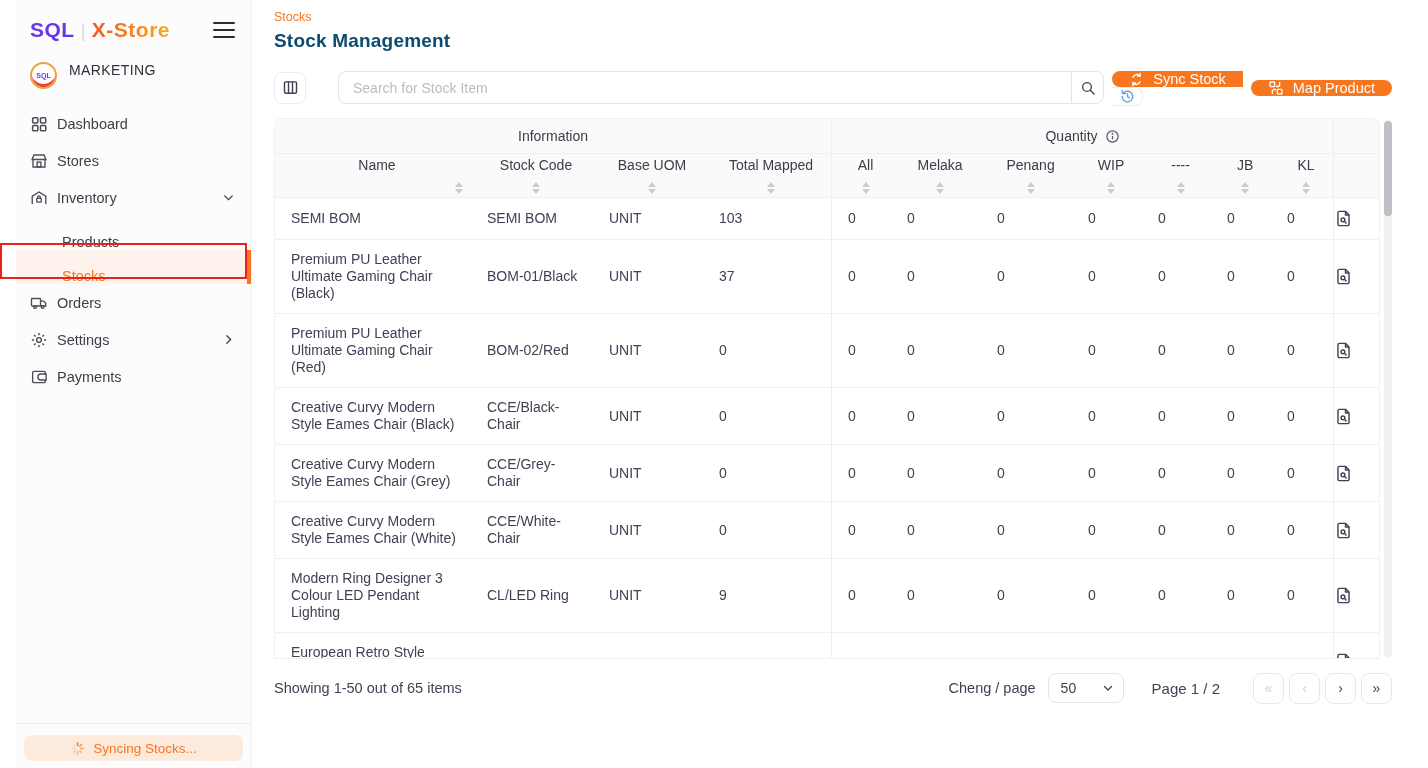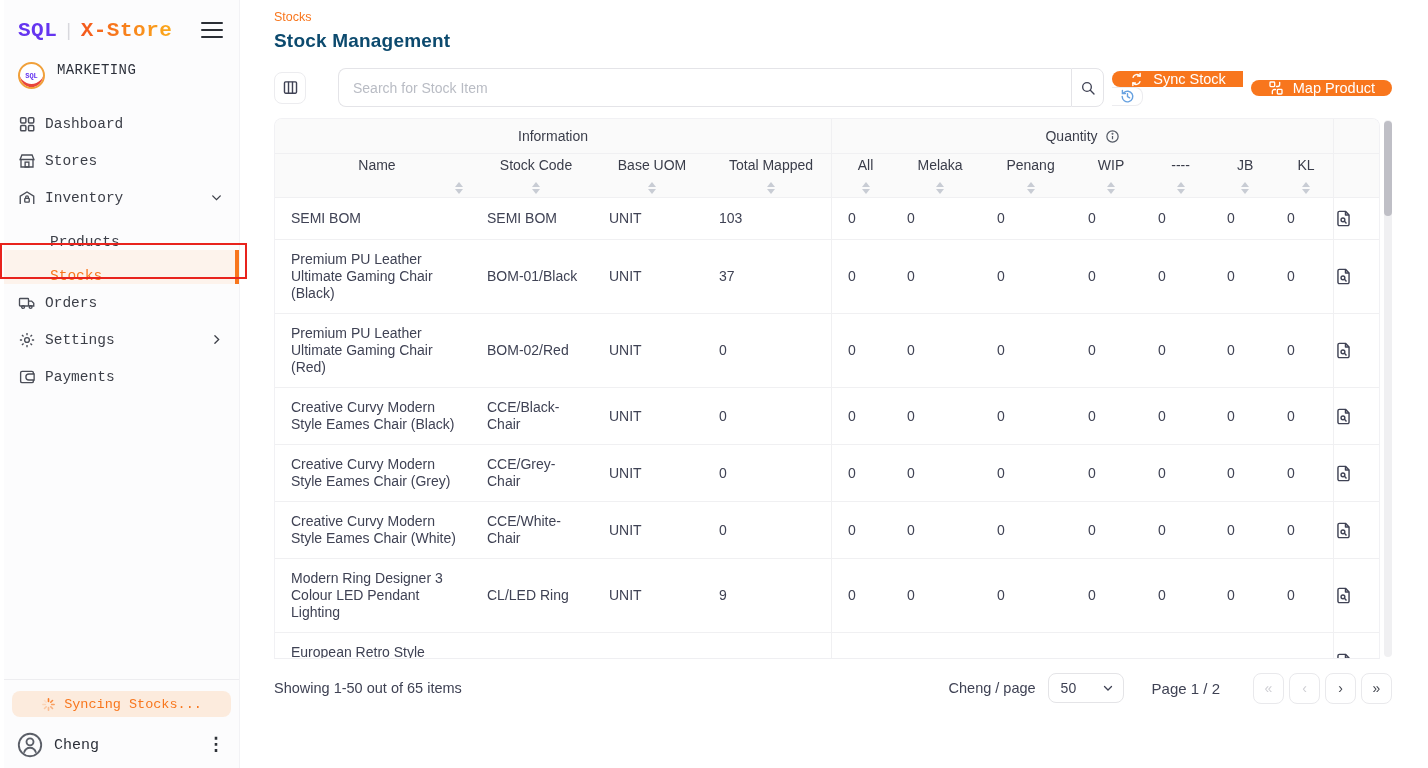--- a/index.html
+++ b/index.html
@@ -1,22 +1,22 @@
 <!DOCTYPE html>
 <html><head>
 <meta charset="utf-8">
 <style>
   * { margin:0; padding:0; box-sizing:border-box; }
   html,body { width:1428px; height:768px; overflow:hidden; background:#fff;
     font-family:"Liberation Sans","DejaVu Sans",sans-serif; }
   .app { position:relative; width:1428px; height:768px; background:#fff; }
 
   
-  .sidebar { position:absolute; left:4px; top:0; width:236px; height:768px;
-    background:#fcfcfd; border-right:1px solid #f2f2f5;font-family:Liberation Mono, monospace; }
+  .sidebar { position:absolute; left:16px; top:0; width:236px; height:768px;
+    background:#fcfcfd; border-right:1px solid #f2f2f5; }
   .sb-header { display:flex; align-items:center; justify-content:space-between;
     padding:16px 16px 0 14px; height:44px; }
   .logo { display:flex; align-items:baseline; gap:6px; font-weight:bold; font-size:21px; letter-spacing:.5px; }
   .logo .sql { color:#6535f0; }
   .logo .sep { color:#d8d8dd; font-weight:400; font-size:18px; }
   .logo .xstore { background:linear-gradient(90deg,#f4581d,#fbaa1c);
     -webkit-background-clip:text; background-clip:text; color:transparent; }
   .hamburger { width:22px; height:16px; display:flex; flex-direction:column; justify-content:space-between; cursor:pointer; }
   .hamburger i { display:block; height:2.4px; background:#2a2e35; border-radius:2px; }
   .workspace { display:flex; gap:12px; padding:0 14px; margin-top:18px; height:32px; }
@@ -46,21 +46,21 @@
   .kebab { font-size:18px; color:#2e3238; font-weight:bold; width:22px; text-align:center; cursor:pointer; line-height:1; }
 
   
   .main { position:absolute; left:236px; top:0; width:1192px; height:768px; padding:0 36px 0 38px; }
   .breadcrumb { margin-top:10px; font-size:12.5px; color:#f8761d; }
   .page-title { margin-top:6px; font-size:19px; font-weight:bold; color:#0c4a6e; letter-spacing:.2px; }
 
   .toolbar { display:flex; align-items:center; margin-top:19px; height:33px; gap:8px; }
   .icon-btn { width:32px; height:32px; border:1px solid #ececef; border-radius:8px; background:#fff;
     display:flex; align-items:center; justify-content:center; cursor:pointer; }
-  .search-group { flex:1; display:flex; height:39px;padding-left:24px; }
+  .search-group { flex:1; display:flex; height:33px;padding-left:24px; }
   .search-group input { flex:1; border:1px solid #e4e4e8; border-right:none; border-radius:8px 0 0 8px;
     padding:0 14px; font-size:14px; color:#3f4254; outline:none; font-family:inherit; }
   .search-group input::placeholder { color:#b9bcc4; }
   .search-btn { width:33px; border:1px solid #e4e4e8; border-radius:0 8px 8px 0; background:#fff;
     display:flex; align-items:center; justify-content:center; cursor:pointer; }
   .sync-group { display:flex; height:33px;flex-direction:column; }
   .btn-orange { background:#f8761d; color:#fff; border:none; display:flex; align-items:center;
     gap:9px; font-size:14.5px; font-weight:500; padding:0 17px; cursor:pointer; font-family:inherit; }
   .sync-main { border-radius:8px 0 0 8px; }
   .sync-history { width:31px; background:#fff; border:1px solid #ececef; border-left:none;
@@ -201,29 +201,20 @@
             <path d="M18.4 5.6l-2.8 2.8" opacity=".8"></path>
             <path d="M21 12h-4" opacity=".65"></path>
             <path d="M18.4 18.4l-2.8-2.8" opacity=".5"></path>
             <path d="M12 21v-4" opacity=".4"></path>
             <path d="M5.6 18.4l2.8-2.8" opacity=".3"></path>
             <path d="M3 12h4" opacity=".2"></path>
             <path d="M5.6 5.6l2.8 2.8" opacity=".12"></path>
           </svg>
         <span>Syncing Stocks...</span>
       </div>
-      <div class="user-row">
-        <svg width="28" height="28" viewBox="0 0 24 24" fill="none" stroke="#5b5f68" stroke-width="1.6">
-            <circle cx="12" cy="12" r="9.6"></circle>
-            <circle cx="12" cy="9.3" r="3"></circle>
-            <path d="M6.8 18.6c1-2.8 3-4.2 5.2-4.2s4.2 1.4 5.2 4.2"></path>
-          </svg>
-        <span class="user-name">Cheng</span>
-        <span class="kebab">⋮</span>
-      </div>
     </div>
   </div>
 
   <div class="highlight-box"></div>
 
   <div class="main">
     <div class="breadcrumb">Stocks</div>
     <div class="page-title">Stock Management</div>
 
     <div class="toolbar">

